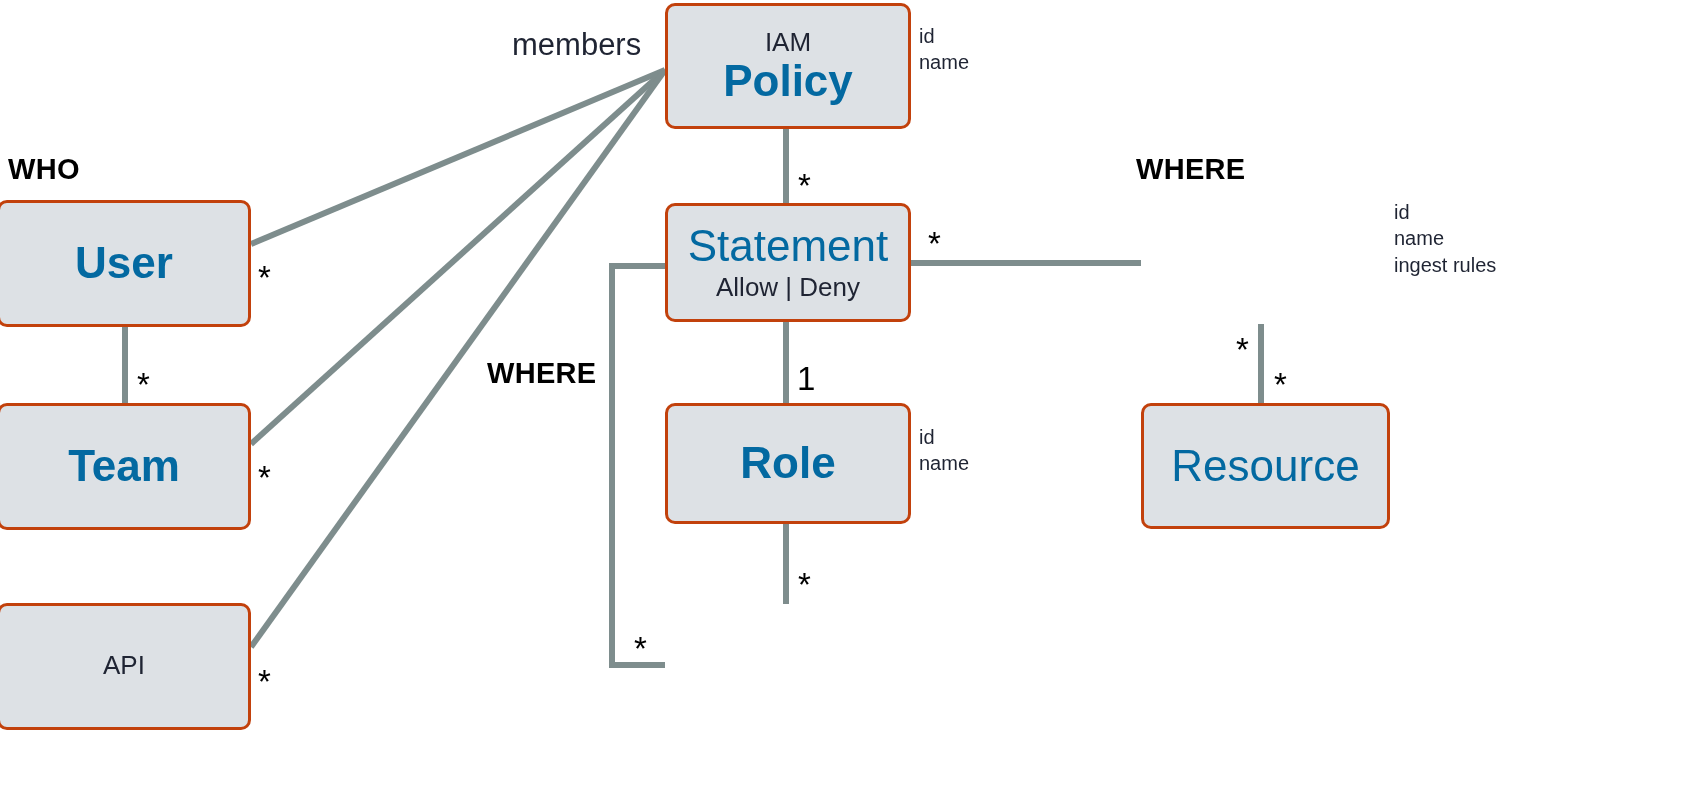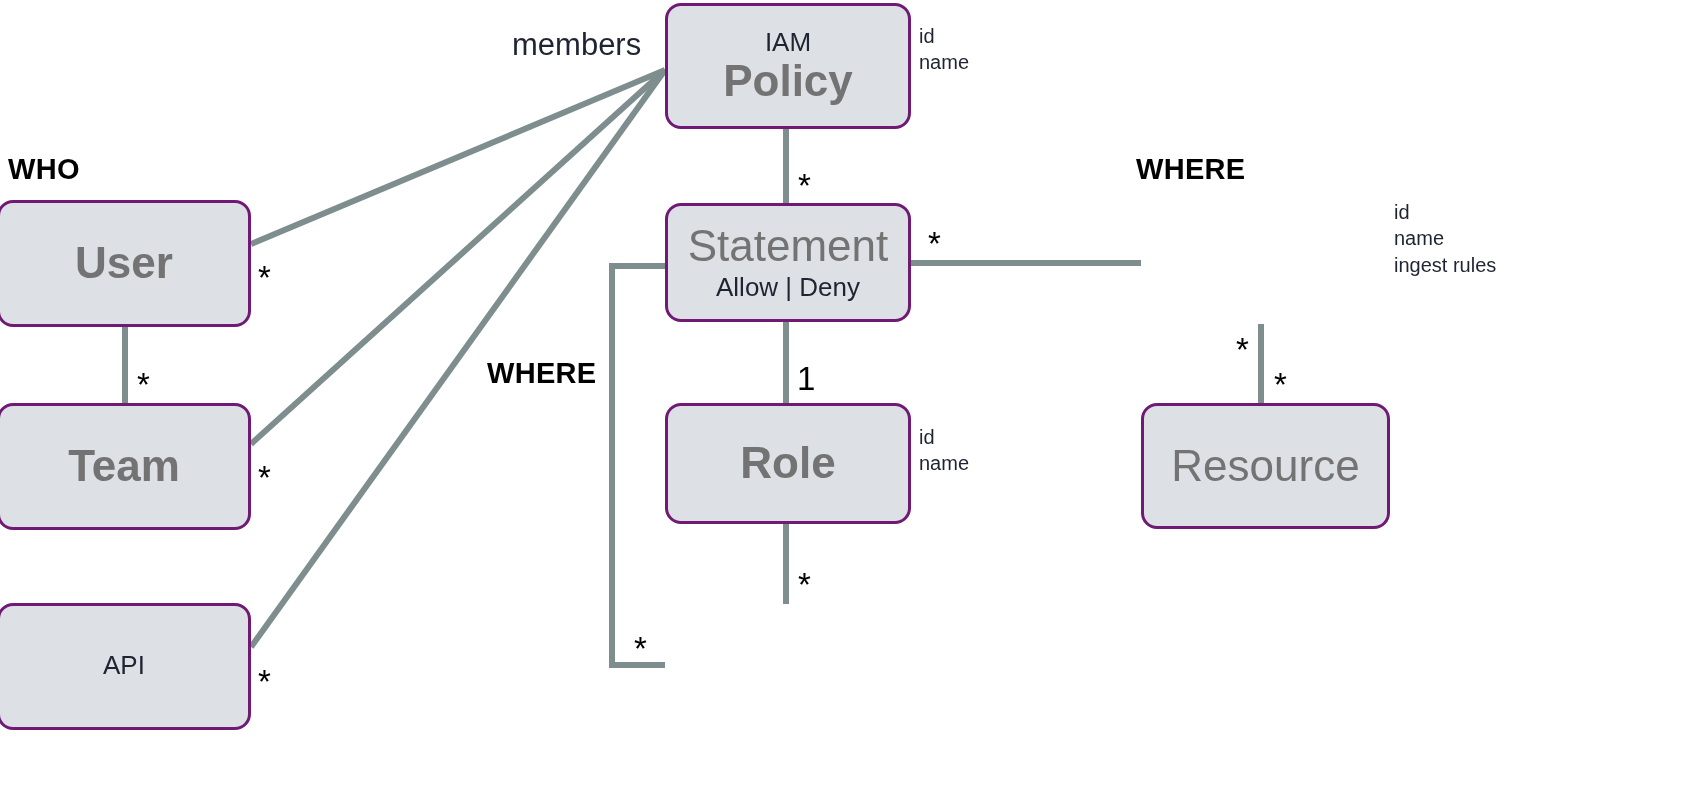--- a/index.html
+++ b/index.html
@@ -20,41 +20,41 @@
     left: 0;
     top: 0;
     width: 1690px;
     height: 790px;
     pointer-events: none;
   }
   .node {
     position: absolute;
     box-sizing: border-box;
     background: #dde1e5;
-    border: 3px solid #701a75;
-    border-radius: 16px;
+    border: 3px solid #c2410c;
+    border-radius: 10px;
     display: flex;
     flex-direction: column;
     align-items: center;
     justify-content: center;
     color: #1f2433;
     z-index: 2;
   }
   .node .kicker {
     font-size: 26px;
     font-weight: 400;
     line-height: 1.1;
     color: #1f2433;
     margin-bottom: 2px;
   }
   .node .title {
     font-size: 44px;
     font-weight: 700;
     line-height: 1.05;
-    color: #737373;
+    color: #0369a1;
     white-space: nowrap;
   }
   .node .title.regular {
     font-weight: 400;
   }
   .node .subtitle {
     font-size: 26px;
     font-weight: 400;
     line-height: 1.1;
     color: #1f2433;

